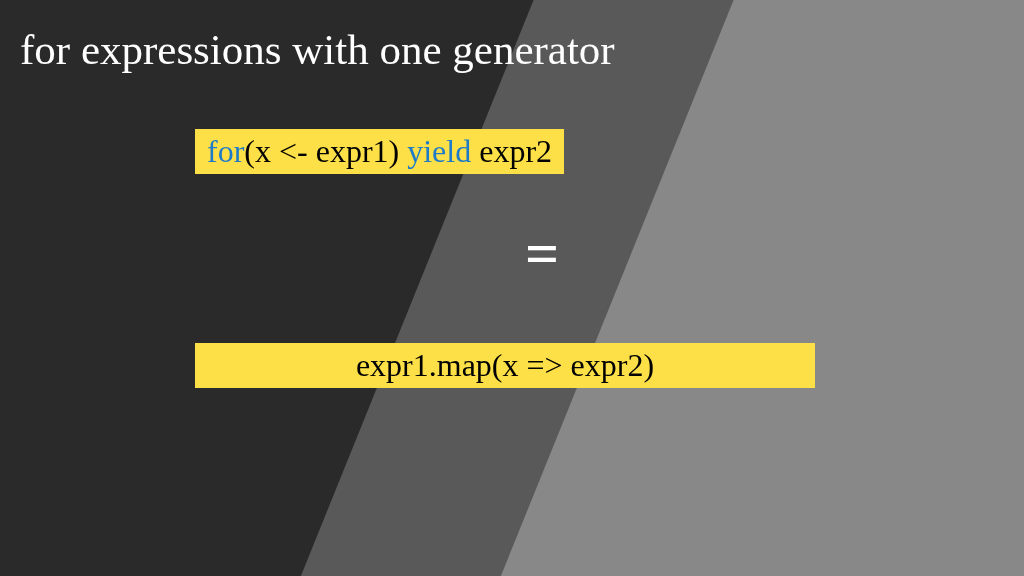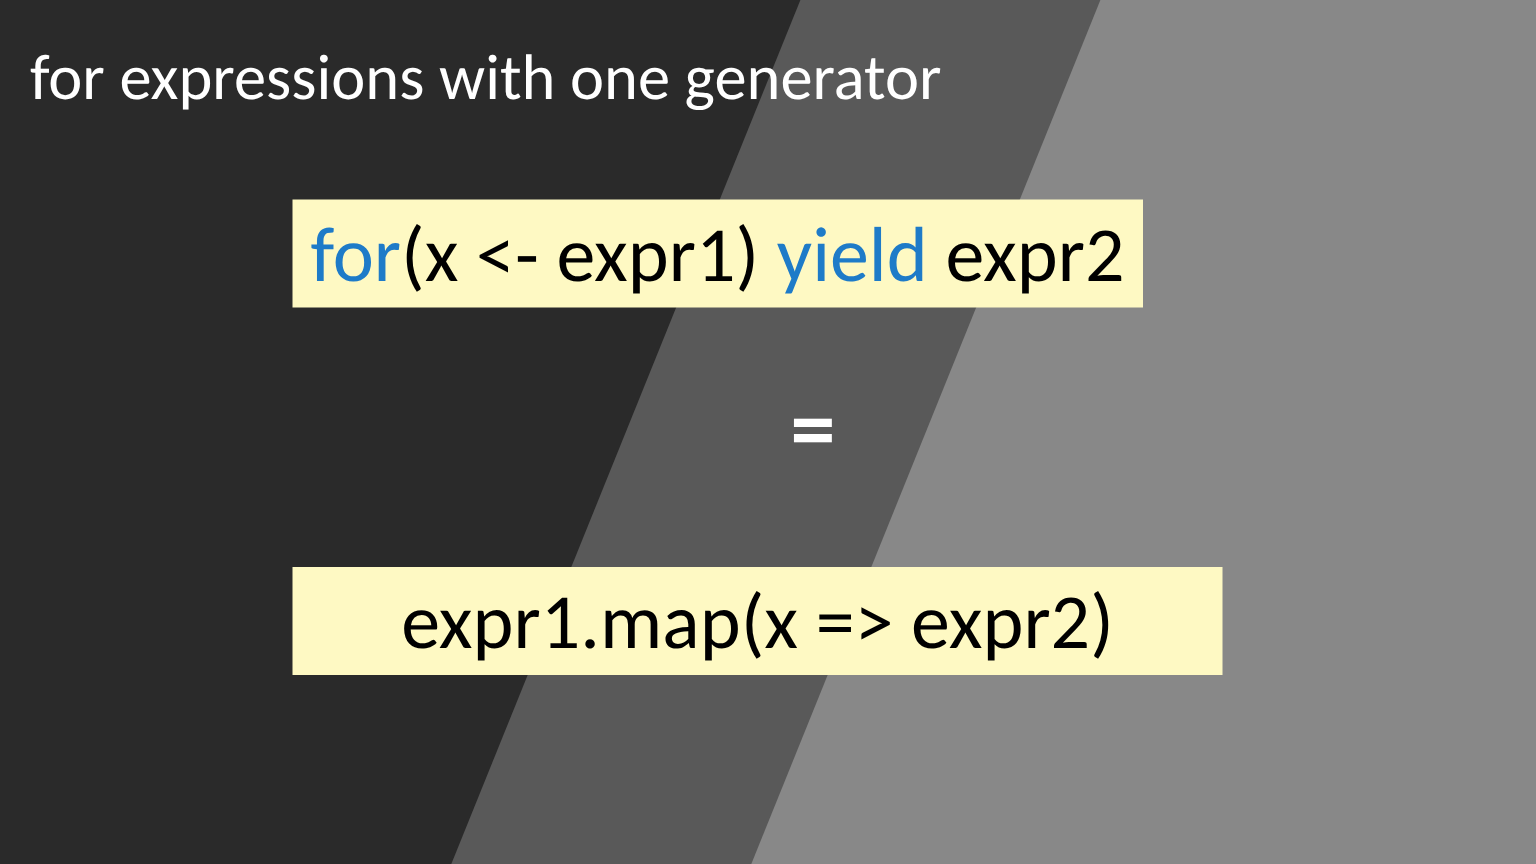--- a/index.html
+++ b/index.html
@@ -34,31 +34,32 @@
       background: #888888;
       transform: skewX(-22deg);
       transform-origin: top right;
     }
     .content {
       position: relative;
       z-index: 10;
       width: 100%;
       height: 100%;
       padding: 25px 20px;
+      font-family: Liberation Serif, serif;
     }
     .title {
       color: #ffffff;
       font-size: 43px;
       font-weight: 400;
       margin-bottom: 55px;
     }
     .code-box {
-      background: #fef9c3;
+      background: #fde047;
       color: #000000;
-      font-size: 52px;
+      font-size: 32px;
       padding: 4px 12px;
       display: inline-block;
       font-weight: 400;
     }
     .code-row {
       text-align: left;
       padding-left: 175px;
     }
     .code-row-2 {
       text-align: left;

